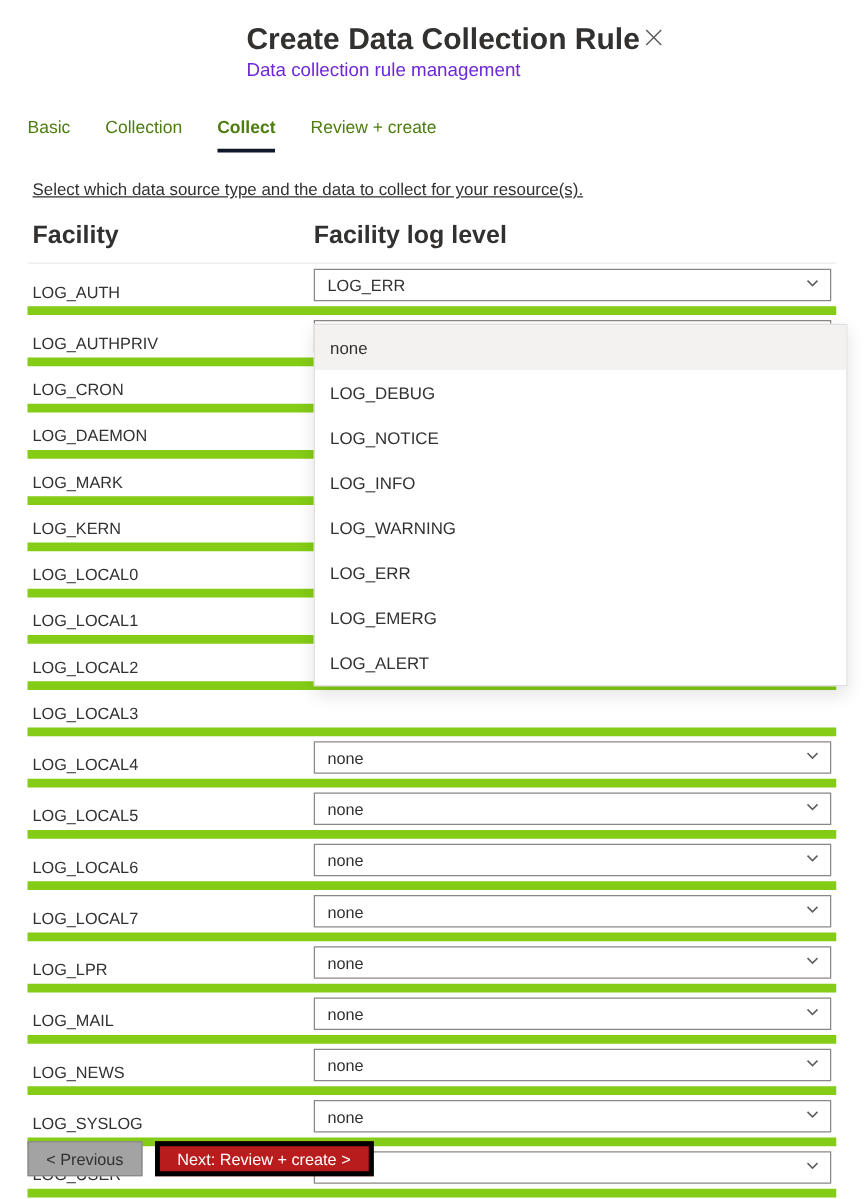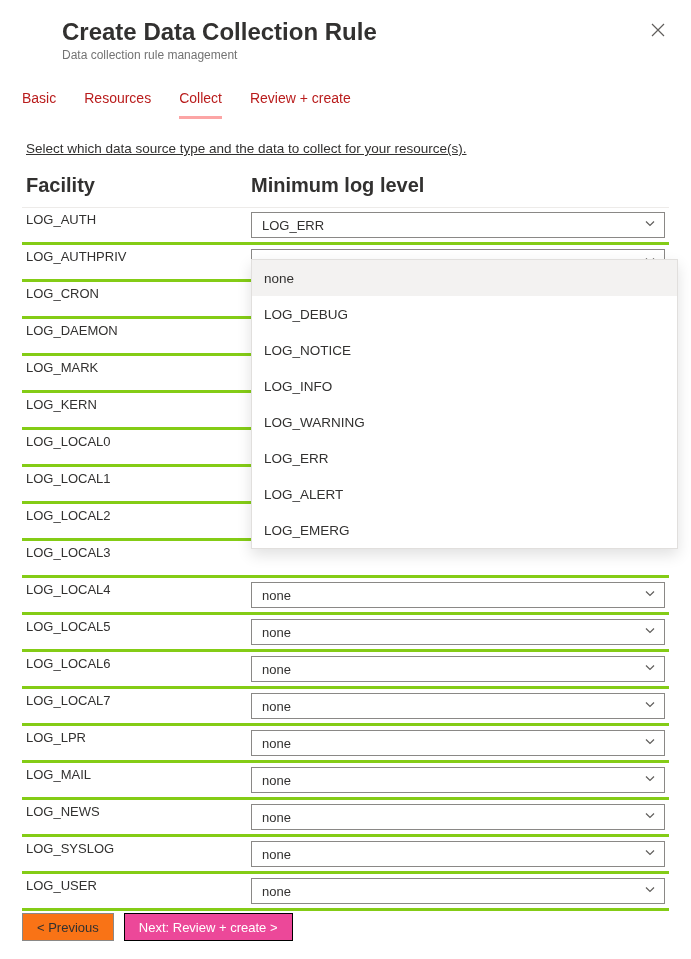--- a/index.html
+++ b/index.html
@@ -1,70 +1,70 @@
 <!DOCTYPE html>
 <html><head>
 <meta charset="utf-8">
 <style>
   * { box-sizing: border-box; }
   html, body { margin: 0; padding: 0; font-family: "Segoe UI", Arial, sans-serif; color: #323130; background: #fff; }
   .panel { width: 691px; height: 959px; position: relative; padding: 18px 22px 0 22px; }
-  .header-row { display: flex; align-items: flex-start; justify-content: space-between; margin-left: 40px; }
+  .header-row { display: flex; align-items: flex-start; justify-content: center; margin-left: 40px; }
   .title { font-size: 24px; font-weight: 600; margin: 0; }
-  .subtitle { font-size: 12px; color: #737373; margin-top: 2px; }
+  .subtitle { font-size: 15px; color: #6d28d9; margin-top: 2px; }
   .close-x { font-size: 18px; color: #605e5c; cursor: pointer; line-height: 1; padding: 4px; }
   .tabs { display: flex; gap: 28px; margin-top: 22px; border-bottom: none; }
-  .tab { font-size: 14px; padding: 6px 0 10px 0; cursor: pointer; color: #b91c1c; border-bottom: 3px solid transparent; text-align: center; }
-  .tab.active { border-bottom: 3px solid #fca5a5; font-weight: 400; }
+  .tab { font-size: 14px; padding: 6px 0 10px 0; cursor: pointer; color: #4d7c0f; border-bottom: 3px solid transparent; text-align: center; }
+  .tab.active { border-bottom: 3px solid #0f172a; font-weight: 700; }
   .instr { font-size: 13.5px; margin: 22px 0 18px 4px; text-decoration: underline; }
   .columns-header { display: flex; padding: 0 4px 10px 4px; font-size: 20px; font-weight: 600; }
   .col-facility { width: 225px; }
   .col-level { flex: 1; }
   .rows { border-top: 1px solid #edebe9; }
-  .row { display: flex; align-items: flex-start; border-bottom: 3px solid #84cc16; padding: 4px 4px; min-height: 37px; }
+  .row { display: flex; align-items: flex-end; border-bottom: 7px solid #84cc16; padding: 4px 4px; min-height: 37px; }
   .facility-label { width: 225px; font-size: 13px; }
   .select-wrap { flex: 1; position: relative; }
   .select { width: 100%; height: 26px; border: 1px solid #8a8886; background: #fff; font-size: 13px; padding: 0 26px 0 10px; display: flex; align-items: center; cursor: pointer; position: relative; }
   .select .chev { position: absolute; right: 8px; top: 50%; transform: translateY(-50%); pointer-events: none; }
   .dropdown { position: absolute; left: 251px; top: 259px; width: 427px; background: #fff; border: 1px solid #e1dfdd; box-shadow: 0 6px 14px rgba(0,0,0,0.12); z-index: 10; }
   .dropdown-option { height: 36px; display: flex; align-items: center; padding: 0 12px; font-size: 13.5px; cursor: pointer; }
   .dropdown-option.selected { background: #f3f2f1; }
   .footer { position: absolute; left: 22px; bottom: 18px; display: flex; gap: 10px; }
   .btn { height: 28px; font-size: 13px; padding: 0 14px; cursor: pointer; display: inline-flex; align-items: center; }
-  .btn-secondary { background: #f97316; border: 1px solid #8a8886; color: #323130; }
-  .btn-primary { background: #ec4899; border: 1px solid #000000; color: #fff; text-align: right; }
+  .btn-secondary { background: #a3a3a3; border: 1px solid #8a8886; color: #323130; }
+  .btn-primary { background: #b91c1c; border: 4px solid #000000; color: #fff; text-align: right; }
 </style>
 </head>
 <body>
 
 <div class="panel">
   <div class="header-row">
     <div>
       <h1 class="title">Create Data Collection Rule</h1>
       <div class="subtitle">Data collection rule management</div>
     </div>
     <div class="close-x">
       <svg width="14" height="14" viewBox="0 0 14 14">
           <path d="M1 1 L13 13 M13 1 L1 13" stroke="#605e5c" stroke-width="1.2" fill="none"></path>
         </svg>
     </div>
   </div>
 
   <div class="tabs" id="tabs">
       <div class="tab">Basic</div>
-      <div class="tab">Resources</div>
+      <div class="tab">Collection</div>
       <div class="tab active">Collect</div>
       <div class="tab">Review + create</div>
     </div>
 
   <div class="instr">Select which data source type and the data to collect for your resource(s).</div>
 
   <div class="columns-header">
     <div class="col-facility">Facility</div>
-    <div class="col-level">Minimum log level</div>
+    <div class="col-level">Facility log level</div>
   </div>
 
   <div class="rows" id="rows">
       <div class="row">
         <div class="facility-label">LOG_AUTH</div>
         <div class="select-wrap">
           <div class="select">
             <span>LOG_ERR</span>
             <span class="chev"><svg width="12" height="12" viewBox="0 0 12 12">
                 <path d="M2 4 L6 8 L10 4" stroke="#605e5c" stroke-width="1.2" fill="none"></path>
@@ -216,21 +216,21 @@
       </div>
     </div>
 
   <div class="dropdown" id="dropdown">
       <div class="dropdown-option selected">none</div>
       <div class="dropdown-option">LOG_DEBUG</div>
       <div class="dropdown-option">LOG_NOTICE</div>
       <div class="dropdown-option">LOG_INFO</div>
       <div class="dropdown-option">LOG_WARNING</div>
       <div class="dropdown-option">LOG_ERR</div>
+      <div class="dropdown-option">LOG_EMERG</div>
       <div class="dropdown-option">LOG_ALERT</div>
-      <div class="dropdown-option">LOG_EMERG</div>
     </div>
 
   <div class="footer">
     <button class="btn btn-secondary">&lt; Previous</button>
     <button class="btn btn-primary">Next: Review + create &gt;</button>
   </div>
 </div>
 
 </body></html>

